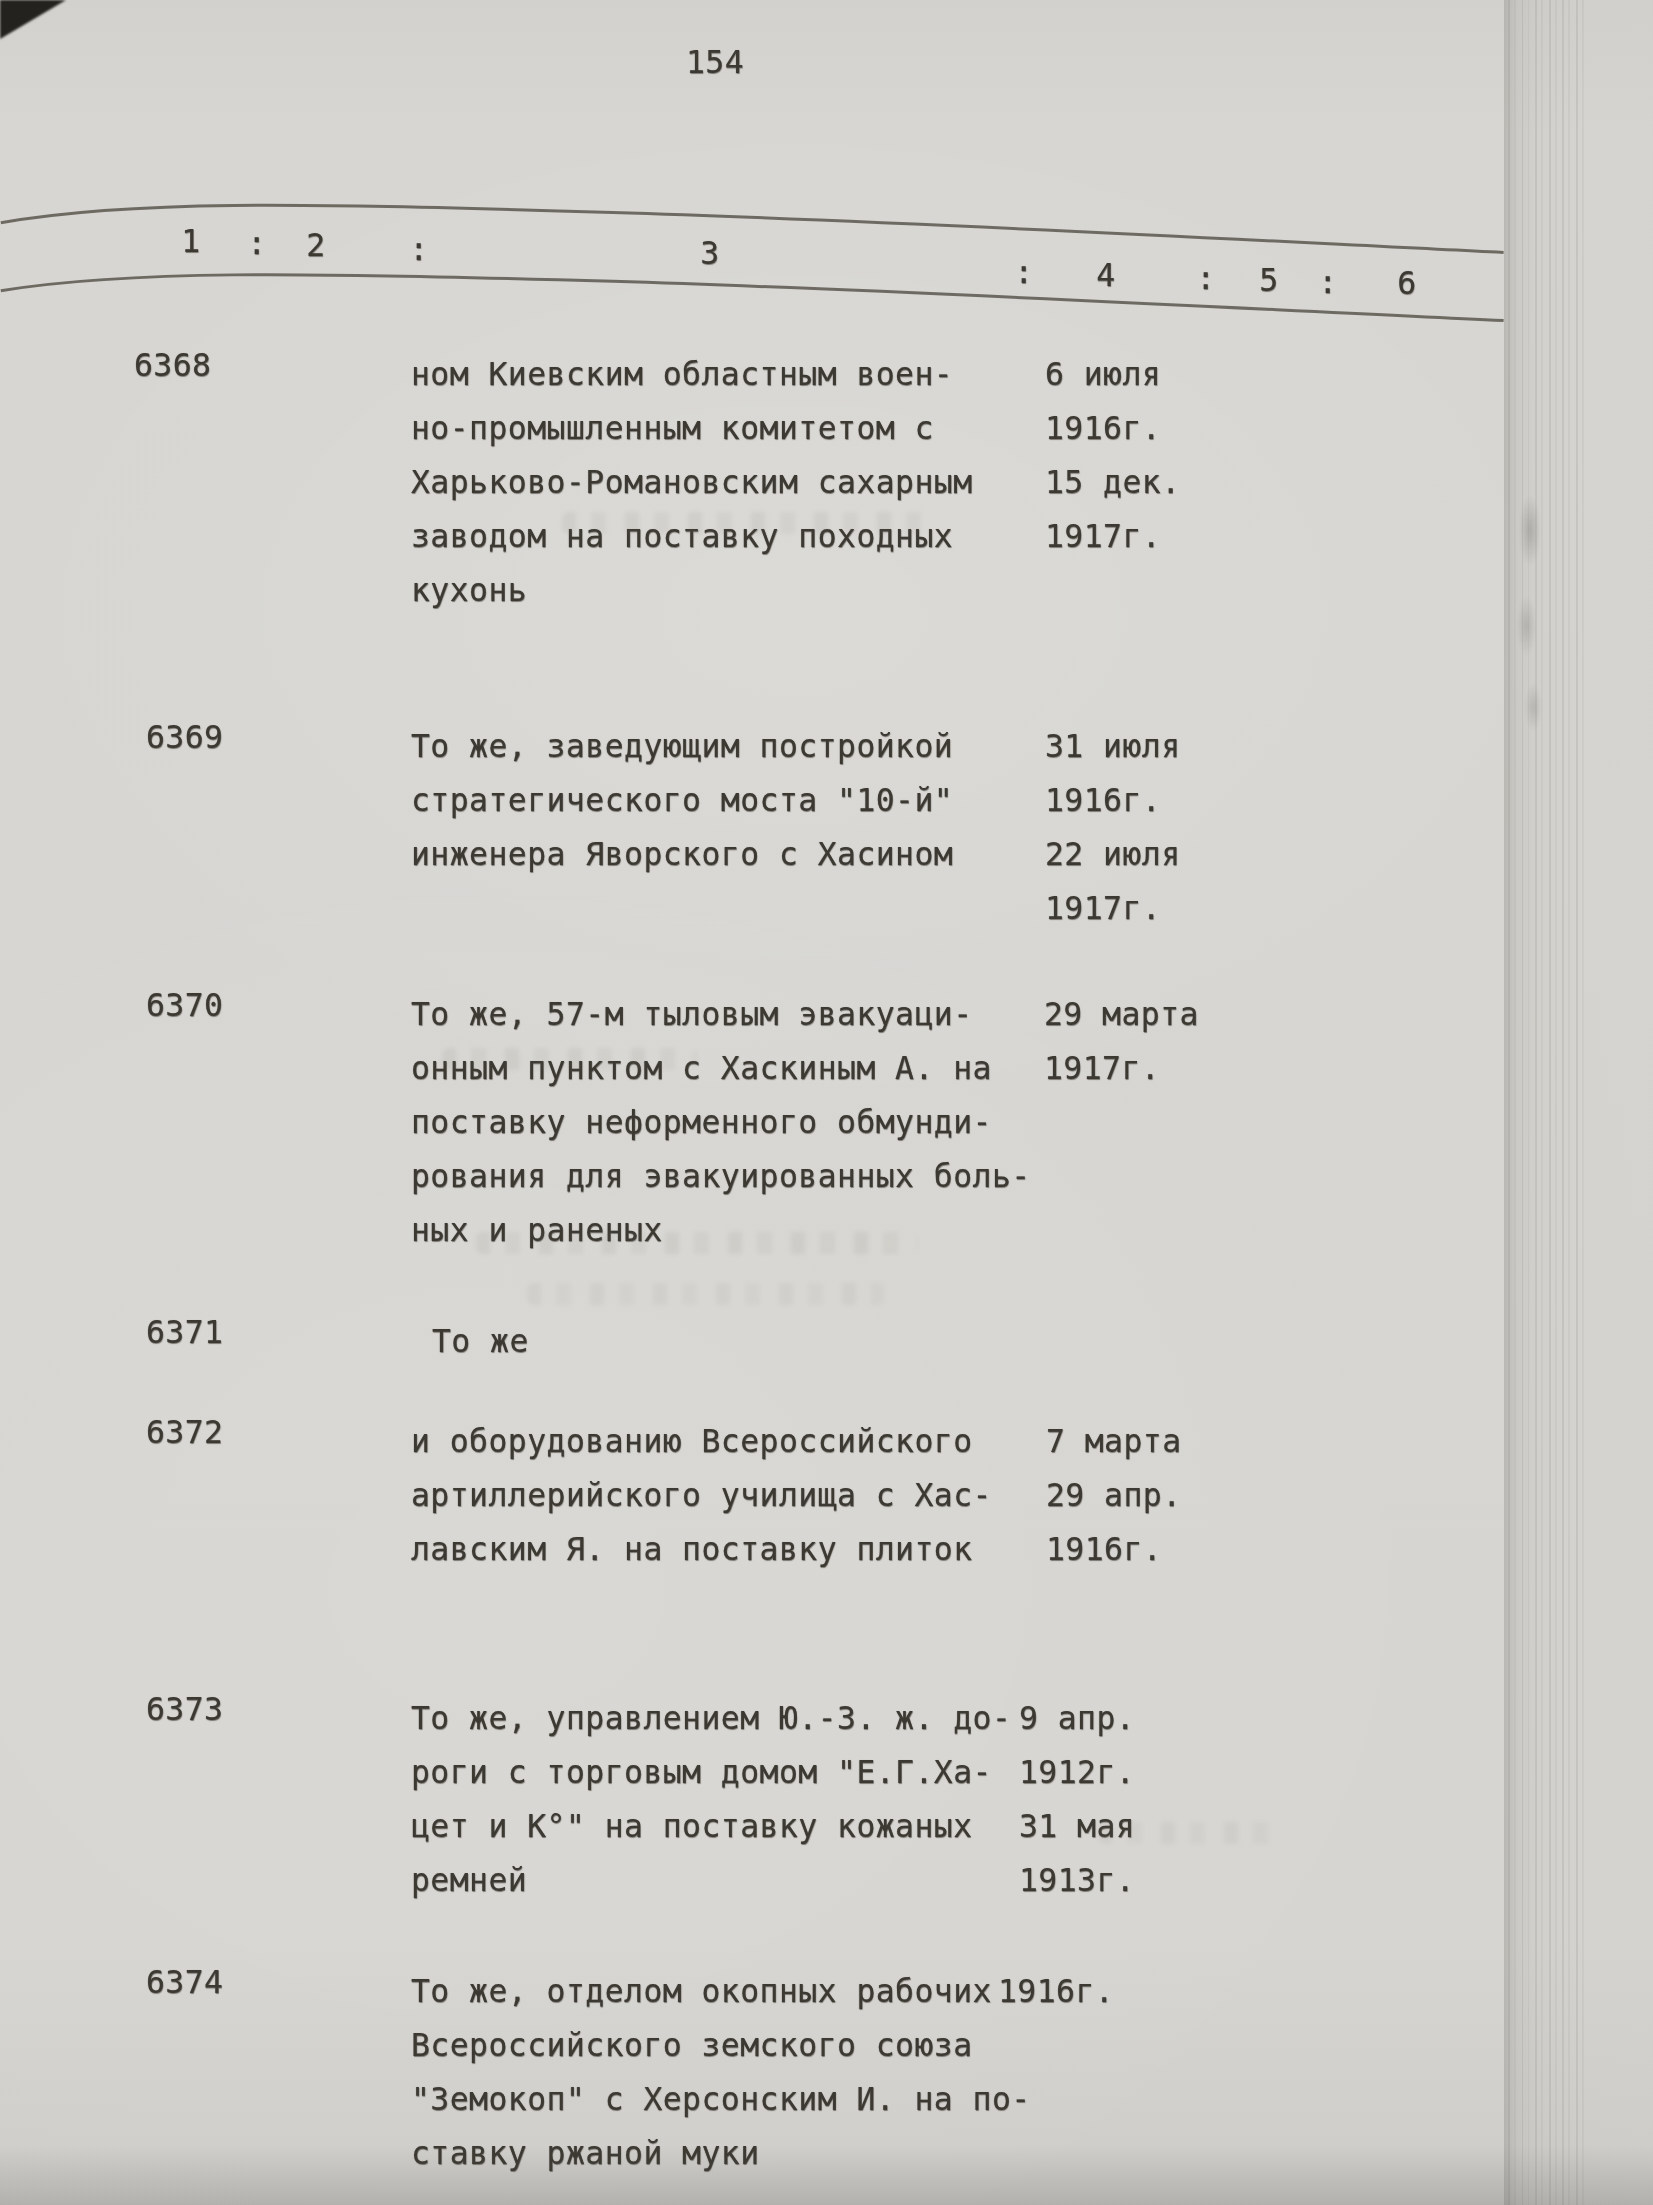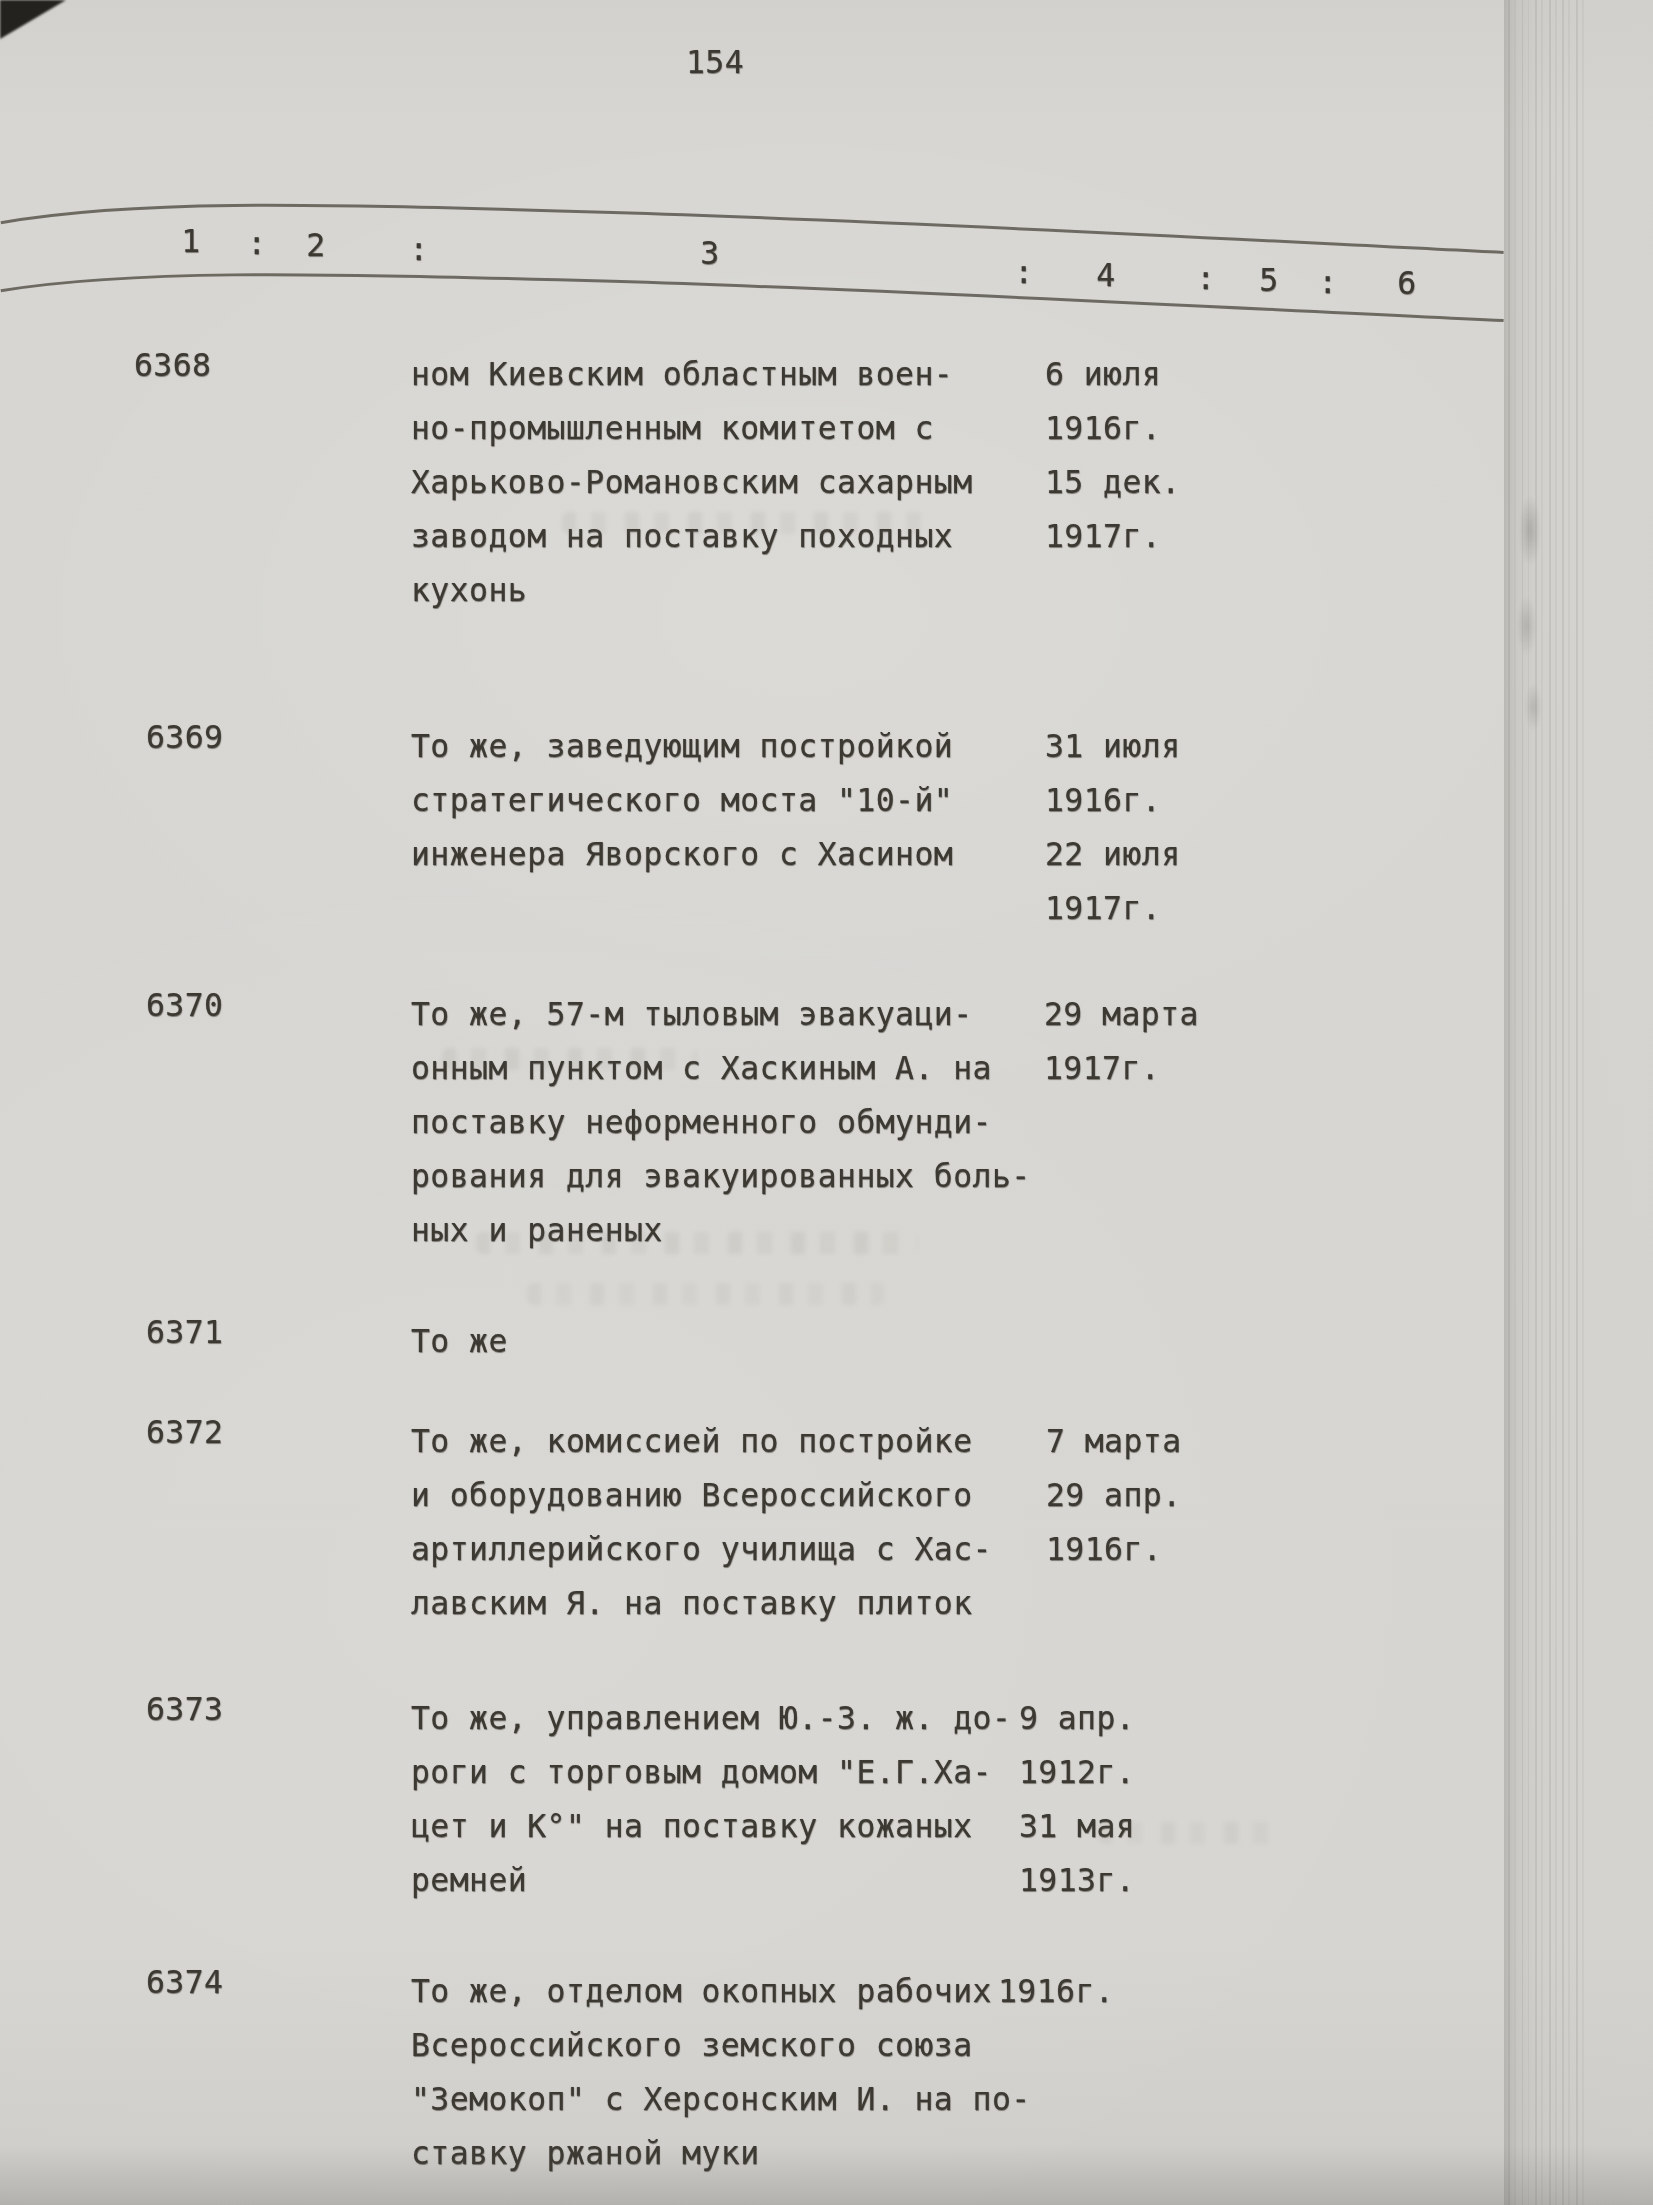--- a/index.html
+++ b/index.html
@@ -110,23 +110,23 @@
       <div class="entry-num t" style="left: 134px; top: 347px;">6368</div>
       <div class="entry-desc t" style="left: 411px; top: 347px;"><div class="tline">ном Киевским областным воен-</div><div class="tline">но-промышленным комитетом с</div><div class="tline">Харьково-Романовским сахарным</div><div class="tline">заводом на поставку походных</div><div class="tline">кухонь</div></div>
       <div class="entry-dates t" style="left: 1045px; top: 347px;"><div class="tline">6 июля</div><div class="tline">1916г.</div><div class="tline">15 дек.</div><div class="tline">1917г.</div></div>
       <div class="entry-num t" style="left: 146px; top: 719px;">6369</div>
       <div class="entry-desc t" style="left: 411px; top: 719px;"><div class="tline">То же, заведующим постройкой</div><div class="tline">стратегического моста "10-й"</div><div class="tline">инженера Яворского с Хасином</div></div>
       <div class="entry-dates t" style="left: 1045px; top: 719px;"><div class="tline">31 июля</div><div class="tline">1916г.</div><div class="tline">22 июля</div><div class="tline">1917г.</div></div>
       <div class="entry-num t" style="left: 146px; top: 987px;">6370</div>
       <div class="entry-desc t" style="left: 411px; top: 987px;"><div class="tline">То же, 57-м тыловым эвакуаци-</div><div class="tline">онным пунктом с Хаскиным А. на</div><div class="tline">поставку неформенного обмунди-</div><div class="tline">рования для эвакуированных боль-</div><div class="tline">ных и раненых</div></div>
       <div class="entry-dates t" style="left: 1044px; top: 987px;"><div class="tline">29 марта</div><div class="tline">1917г.</div></div>
       <div class="entry-num t" style="left: 146px; top: 1314px;">6371</div>
-      <div class="entry-desc t" style="left: 411px; top: 1314px;"><div class="tline">То же</div></div>
+      <div class="entry-desc t" style="left: 432px; top: 1314px;"><div class="tline">То же</div></div>
       <div class="entry-num t" style="left: 146px; top: 1414px;">6372</div>
-      <div class="entry-desc t" style="left: 411px; top: 1414px;"><div class="tline">То же, комиссией по постройке</div><div class="tline">и оборудованию Всероссийского</div><div class="tline">артиллерийского училища с Хас-</div><div class="tline">лавским Я. на поставку плиток</div></div>
+      <div class="entry-desc t" style="left: 411px; top: 1414px;"><div class="tline">и оборудованию Всероссийского</div><div class="tline">артиллерийского училища с Хас-</div><div class="tline">лавским Я. на поставку плиток</div></div>
       <div class="entry-dates t" style="left: 1046px; top: 1414px;"><div class="tline">7 марта</div><div class="tline">29 апр.</div><div class="tline">1916г.</div></div>
       <div class="entry-num t" style="left: 146px; top: 1691px;">6373</div>
       <div class="entry-desc t" style="left: 411px; top: 1691px;"><div class="tline">То же, управлением Ю.-З. ж. до-</div><div class="tline">роги с торговым домом "Е.Г.Ха-</div><div class="tline">цет и К°" на поставку кожаных</div><div class="tline">ремней</div></div>
       <div class="entry-dates t" style="left: 1019px; top: 1691px;"><div class="tline">9 апр.</div><div class="tline">1912г.</div><div class="tline">31 мая</div><div class="tline">1913г.</div></div>
       <div class="entry-num t" style="left: 146px; top: 1964px;">6374</div>
       <div class="entry-desc t" style="left: 411px; top: 1964px;"><div class="tline">То же, отделом окопных рабочих</div><div class="tline">Всероссийского земского союза</div><div class="tline">"Земокоп" с Херсонским И. на по-</div><div class="tline">ставку ржаной муки</div></div>
       <div class="entry-dates t" style="left: 998px; top: 1964px;"><div class="tline">1916г.</div></div>
     </div>
 
   <div class="ghost" style="left:562px;top:512px;width:366px;"></div>

